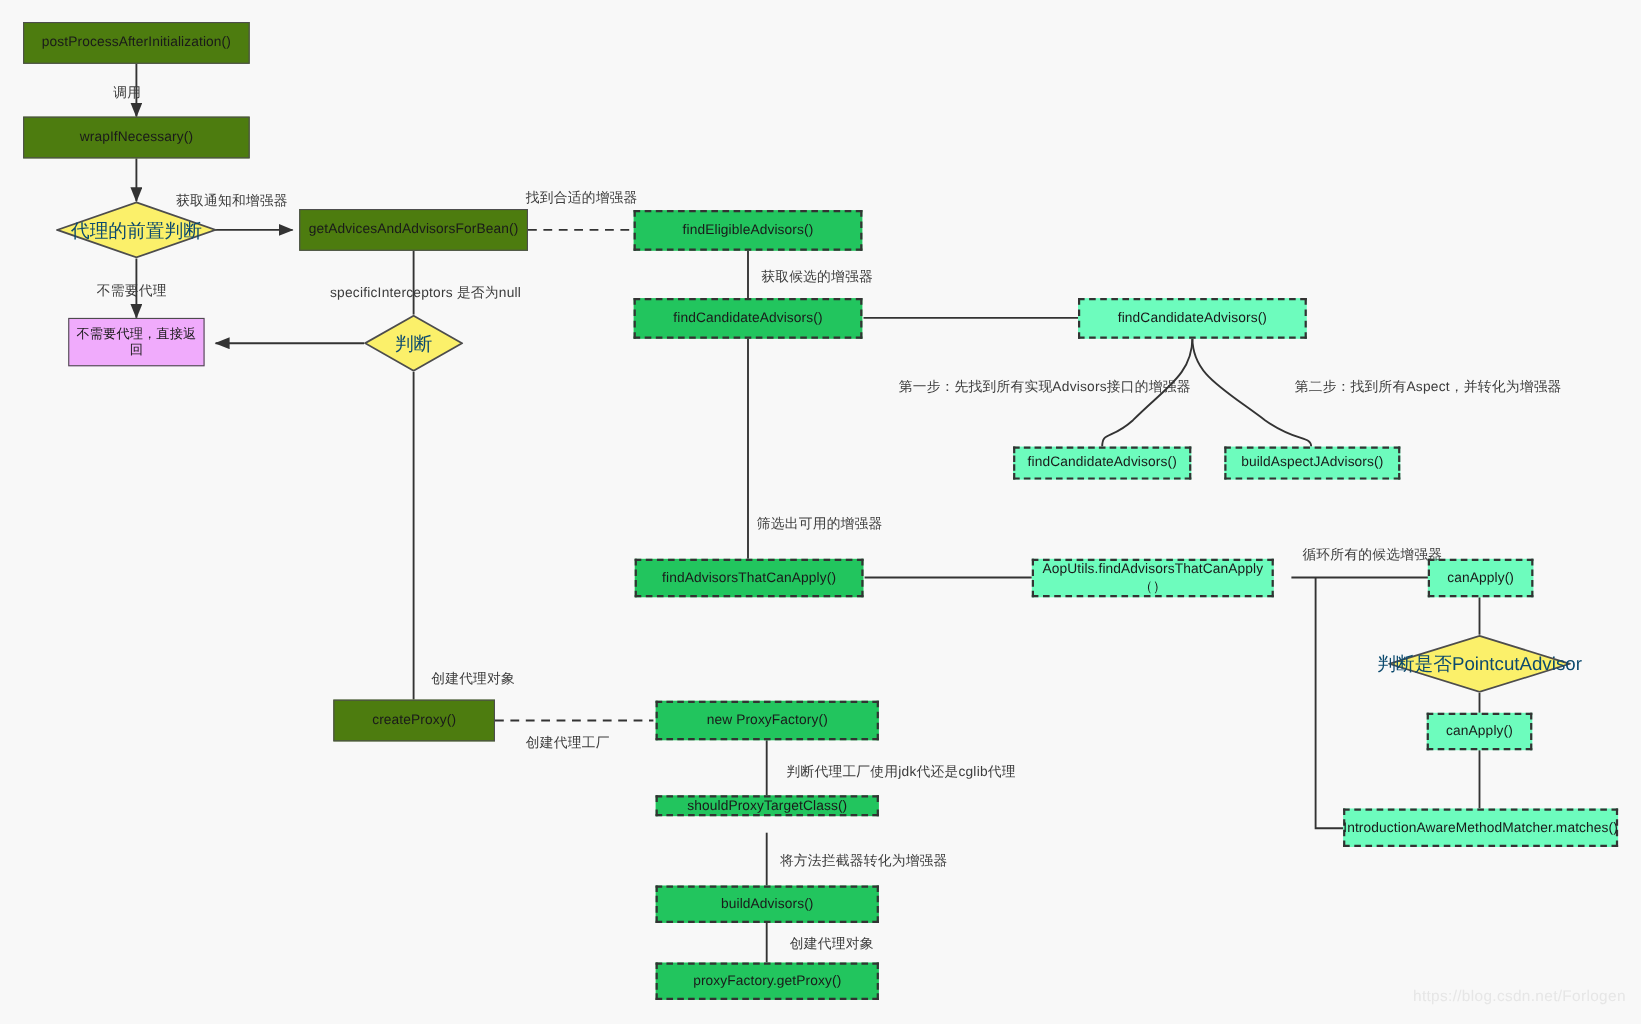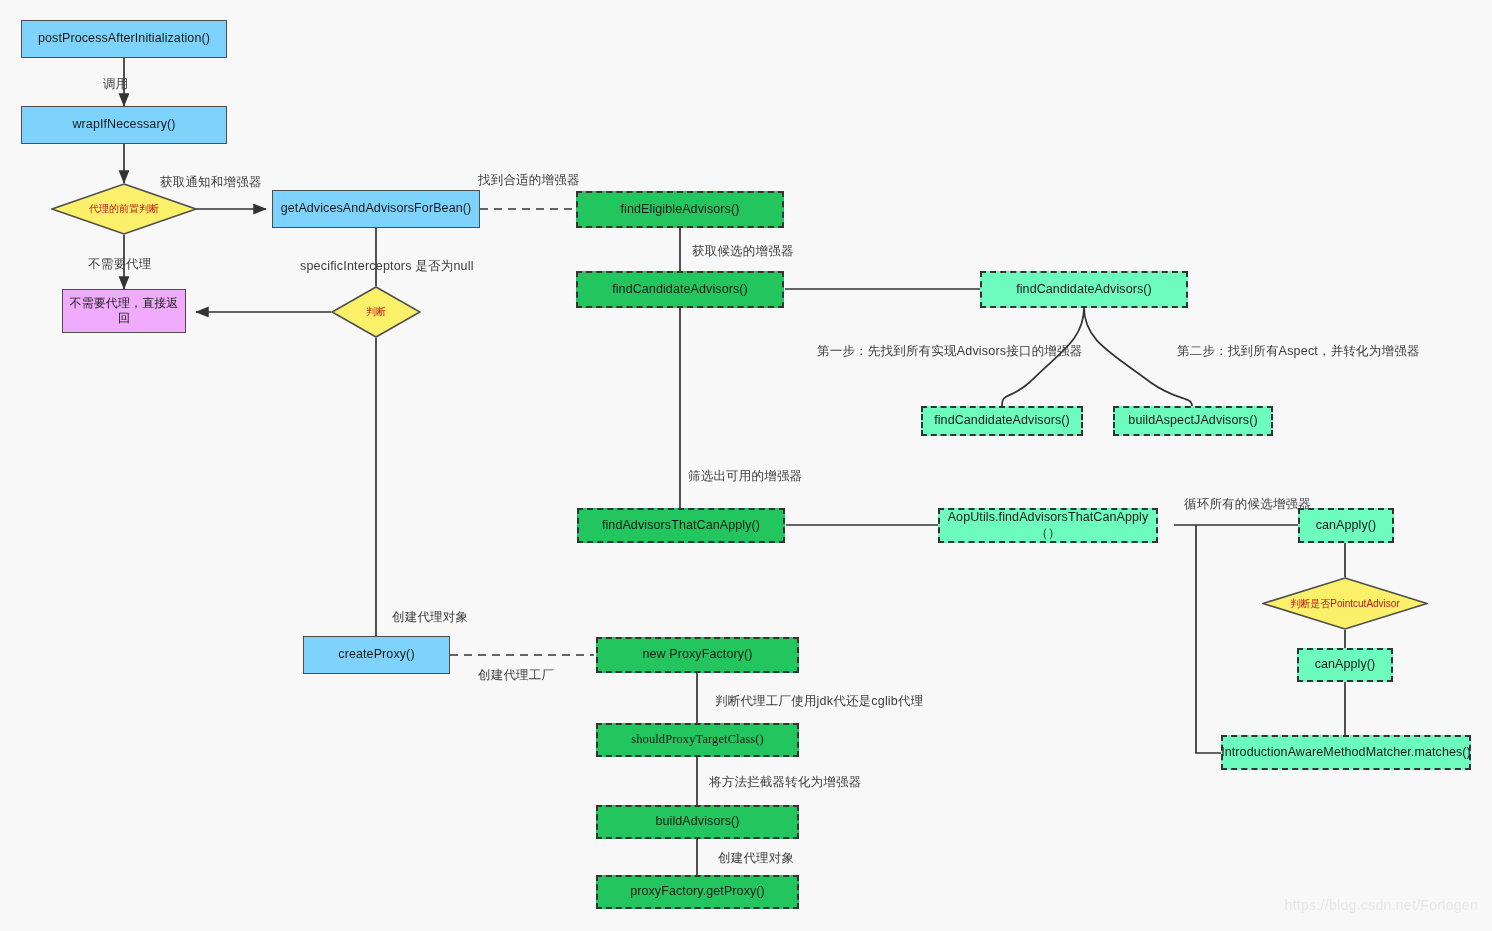--- a/index.html
+++ b/index.html
@@ -27,21 +27,21 @@
     align-items:center;
     justify-content:center;
     text-align:center;
     color:#1a1a1a;
     font-size:12.5px;
     line-height:1.25;
     letter-spacing:0.1px;
     padding:2px 6px;
   }
   .proc-solid{
-    background:#7dd3fc;
+    background:#4d7c0f;
     border:1.6px solid #4d4d4d;
   }
   .proc-dash-bright{
     background:#22c55e;
     border:2.2px dashed #333333;
   }
   .proc-dash-mint{
     background:#6dfcbd;
     border:2.2px dashed #333333;
   }
@@ -55,22 +55,22 @@
     align-items:center;
     justify-content:center;
   }
   .diamond .dshape{
     position:absolute;
     left:0; top:0; right:0; bottom:0;
   }
   .diamond .dlabel{
     position:relative;
     z-index:2;
-    font-size:10px;
-    color:#b91c1c;
+    font-size:17px;
+    color:#0c4a6e;
     white-space:nowrap;
   }
   .elabel{
     position:absolute;
     font-size:12.5px;
     color:#3b3b3b;
     white-space:nowrap;
     letter-spacing:.2px;
   }
   .watermark{
@@ -221,21 +221,21 @@
   </div>
 
   <div class="node proc-dash-mint" style="left:1221px; top:735px; width:250px; height:35px;">
     <span>IntroductionAwareMethodMatcher.matches()</span>
   </div>
 
   <div class="node proc-dash-bright" style="left:596px; top:637px; width:203px; height:36px;">
     <span>new ProxyFactory()</span>
   </div>
 
-  <div class="node proc-dash-bright" style="left:596px; top:723px; width:203px; height:34px;font-family:Liberation Serif, serif;">
+  <div class="node proc-dash-bright" style="left:596px; top:723px; width:203px; height:19px;">
     <span>shouldProxyTargetClass()</span>
   </div>
 
   <div class="node proc-dash-bright" style="left:596px; top:805px; width:203px; height:34px;">
     <span>buildAdvisors()</span>
   </div>
 
   <div class="node proc-dash-bright" style="left:596px; top:875px; width:203px; height:34px;">
     <span>proxyFactory.getProxy()</span>
   </div>

